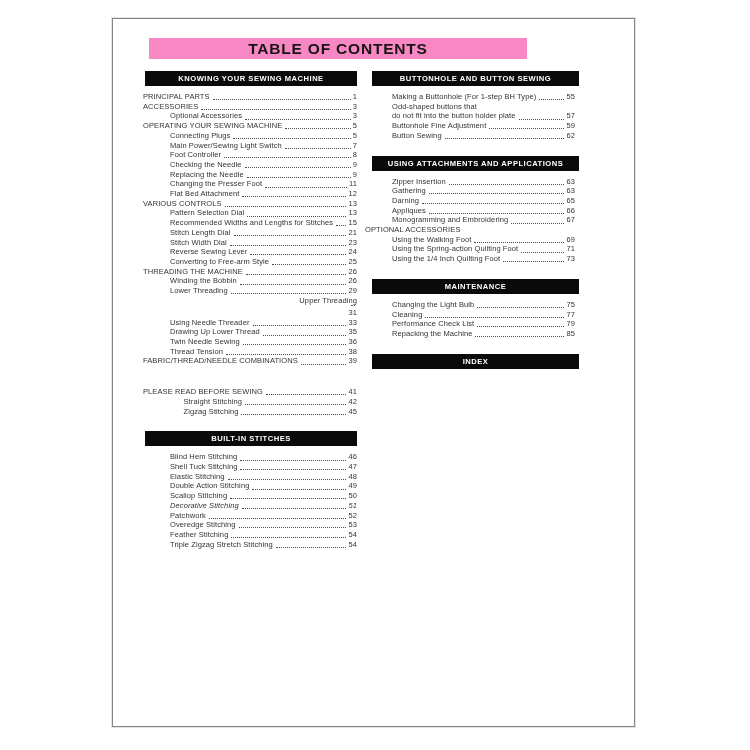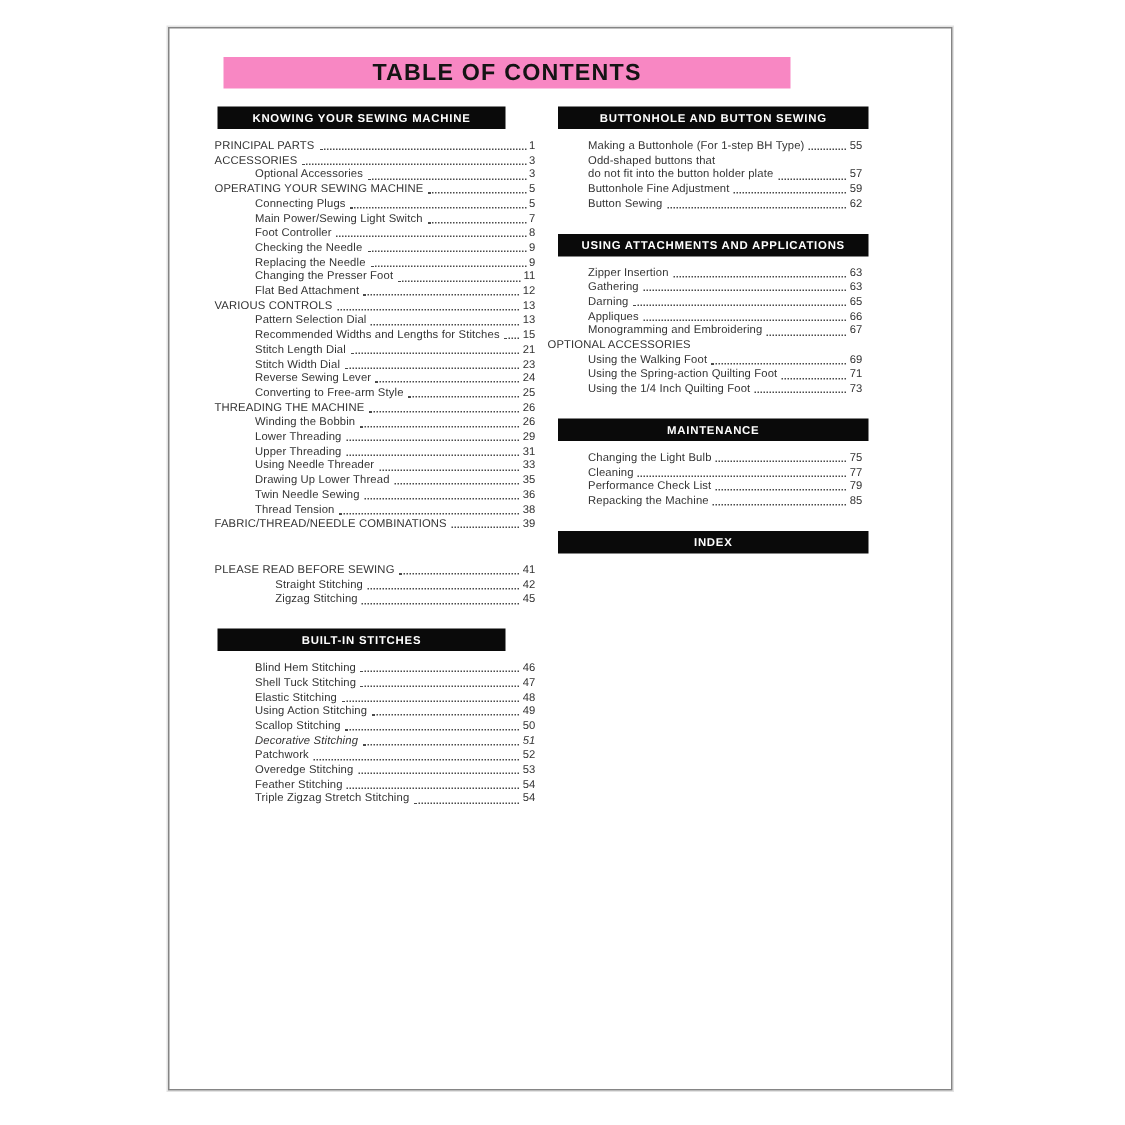--- a/index.html
+++ b/index.html
@@ -27,21 +27,21 @@
   .col{position:absolute;top:52px;}
   .col-left{left:30px;width:214px;}
   .col-right{left:252px;width:210px;}
   .section{margin-bottom:15px;}
   .sec-header{
     background:var(--hdr-bg);color:var(--hdr-fg);
     height:15px;line-height:15px;text-align:center;
     font-size:7.6px;font-weight:bold;letter-spacing:0.5px;
     width:100%;
   }
-  .col-left .sec-header{width:192px;margin-left:2px;}
+  .col-left .sec-header{width:212px;margin-left:2px;}
   .col-right .sec-header{width:207px;margin-left:7px;}
   .entries{padding-top:6px;}
   .entry{
     display:flex;align-items:flex-end;
     font-size:7.5px;line-height:9.7px;color:var(--txt);letter-spacing:0.1px;
   }
   .lab{white-space:nowrap;}
   .dots{flex:1 1 auto;min-width:4px;border-bottom:1px dotted var(--dots);margin:0 2px 1.5px 3px;}
   .pg{white-space:nowrap;}
 </style>
@@ -152,21 +152,21 @@
           <div class="entry" style="padding-left: 27px;">
             <span class="lab">Winding the Bobbin</span>
             <span class="dots"></span>
             <span class="pg">26</span>
           </div>
           <div class="entry" style="padding-left: 27px;">
             <span class="lab">Lower Threading</span>
             <span class="dots"></span>
             <span class="pg">29</span>
           </div>
-          <div class="entry" style="padding-left: 27px;">
+          <div class="entry" style="padding-left: 27px; flex-direction: column;">
             <span class="lab">Upper Threading</span>
             <span class="dots"></span>
             <span class="pg">31</span>
           </div>
           <div class="entry" style="padding-left: 27px;">
             <span class="lab">Using Needle Threader</span>
             <span class="dots"></span>
             <span class="pg">33</span>
           </div>
           <div class="entry" style="padding-left: 27px;">
@@ -222,21 +222,21 @@
             <span class="lab">Shell Tuck Stitching</span>
             <span class="dots"></span>
             <span class="pg">47</span>
           </div>
           <div class="entry" style="padding-left: 27px;">
             <span class="lab">Elastic Stitching</span>
             <span class="dots"></span>
             <span class="pg">48</span>
           </div>
           <div class="entry" style="padding-left: 27px;">
-            <span class="lab">Using Action Stitching</span>
+            <span class="lab">Double Action Stitching</span>
             <span class="dots"></span>
             <span class="pg">49</span>
           </div>
           <div class="entry" style="padding-left: 27px;">
             <span class="lab">Scallop Stitching</span>
             <span class="dots"></span>
             <span class="pg">50</span>
           </div>
           <div class="entry" style="padding-left: 27px; font-style: italic;">
             <span class="lab">Decorative Stitching</span>

